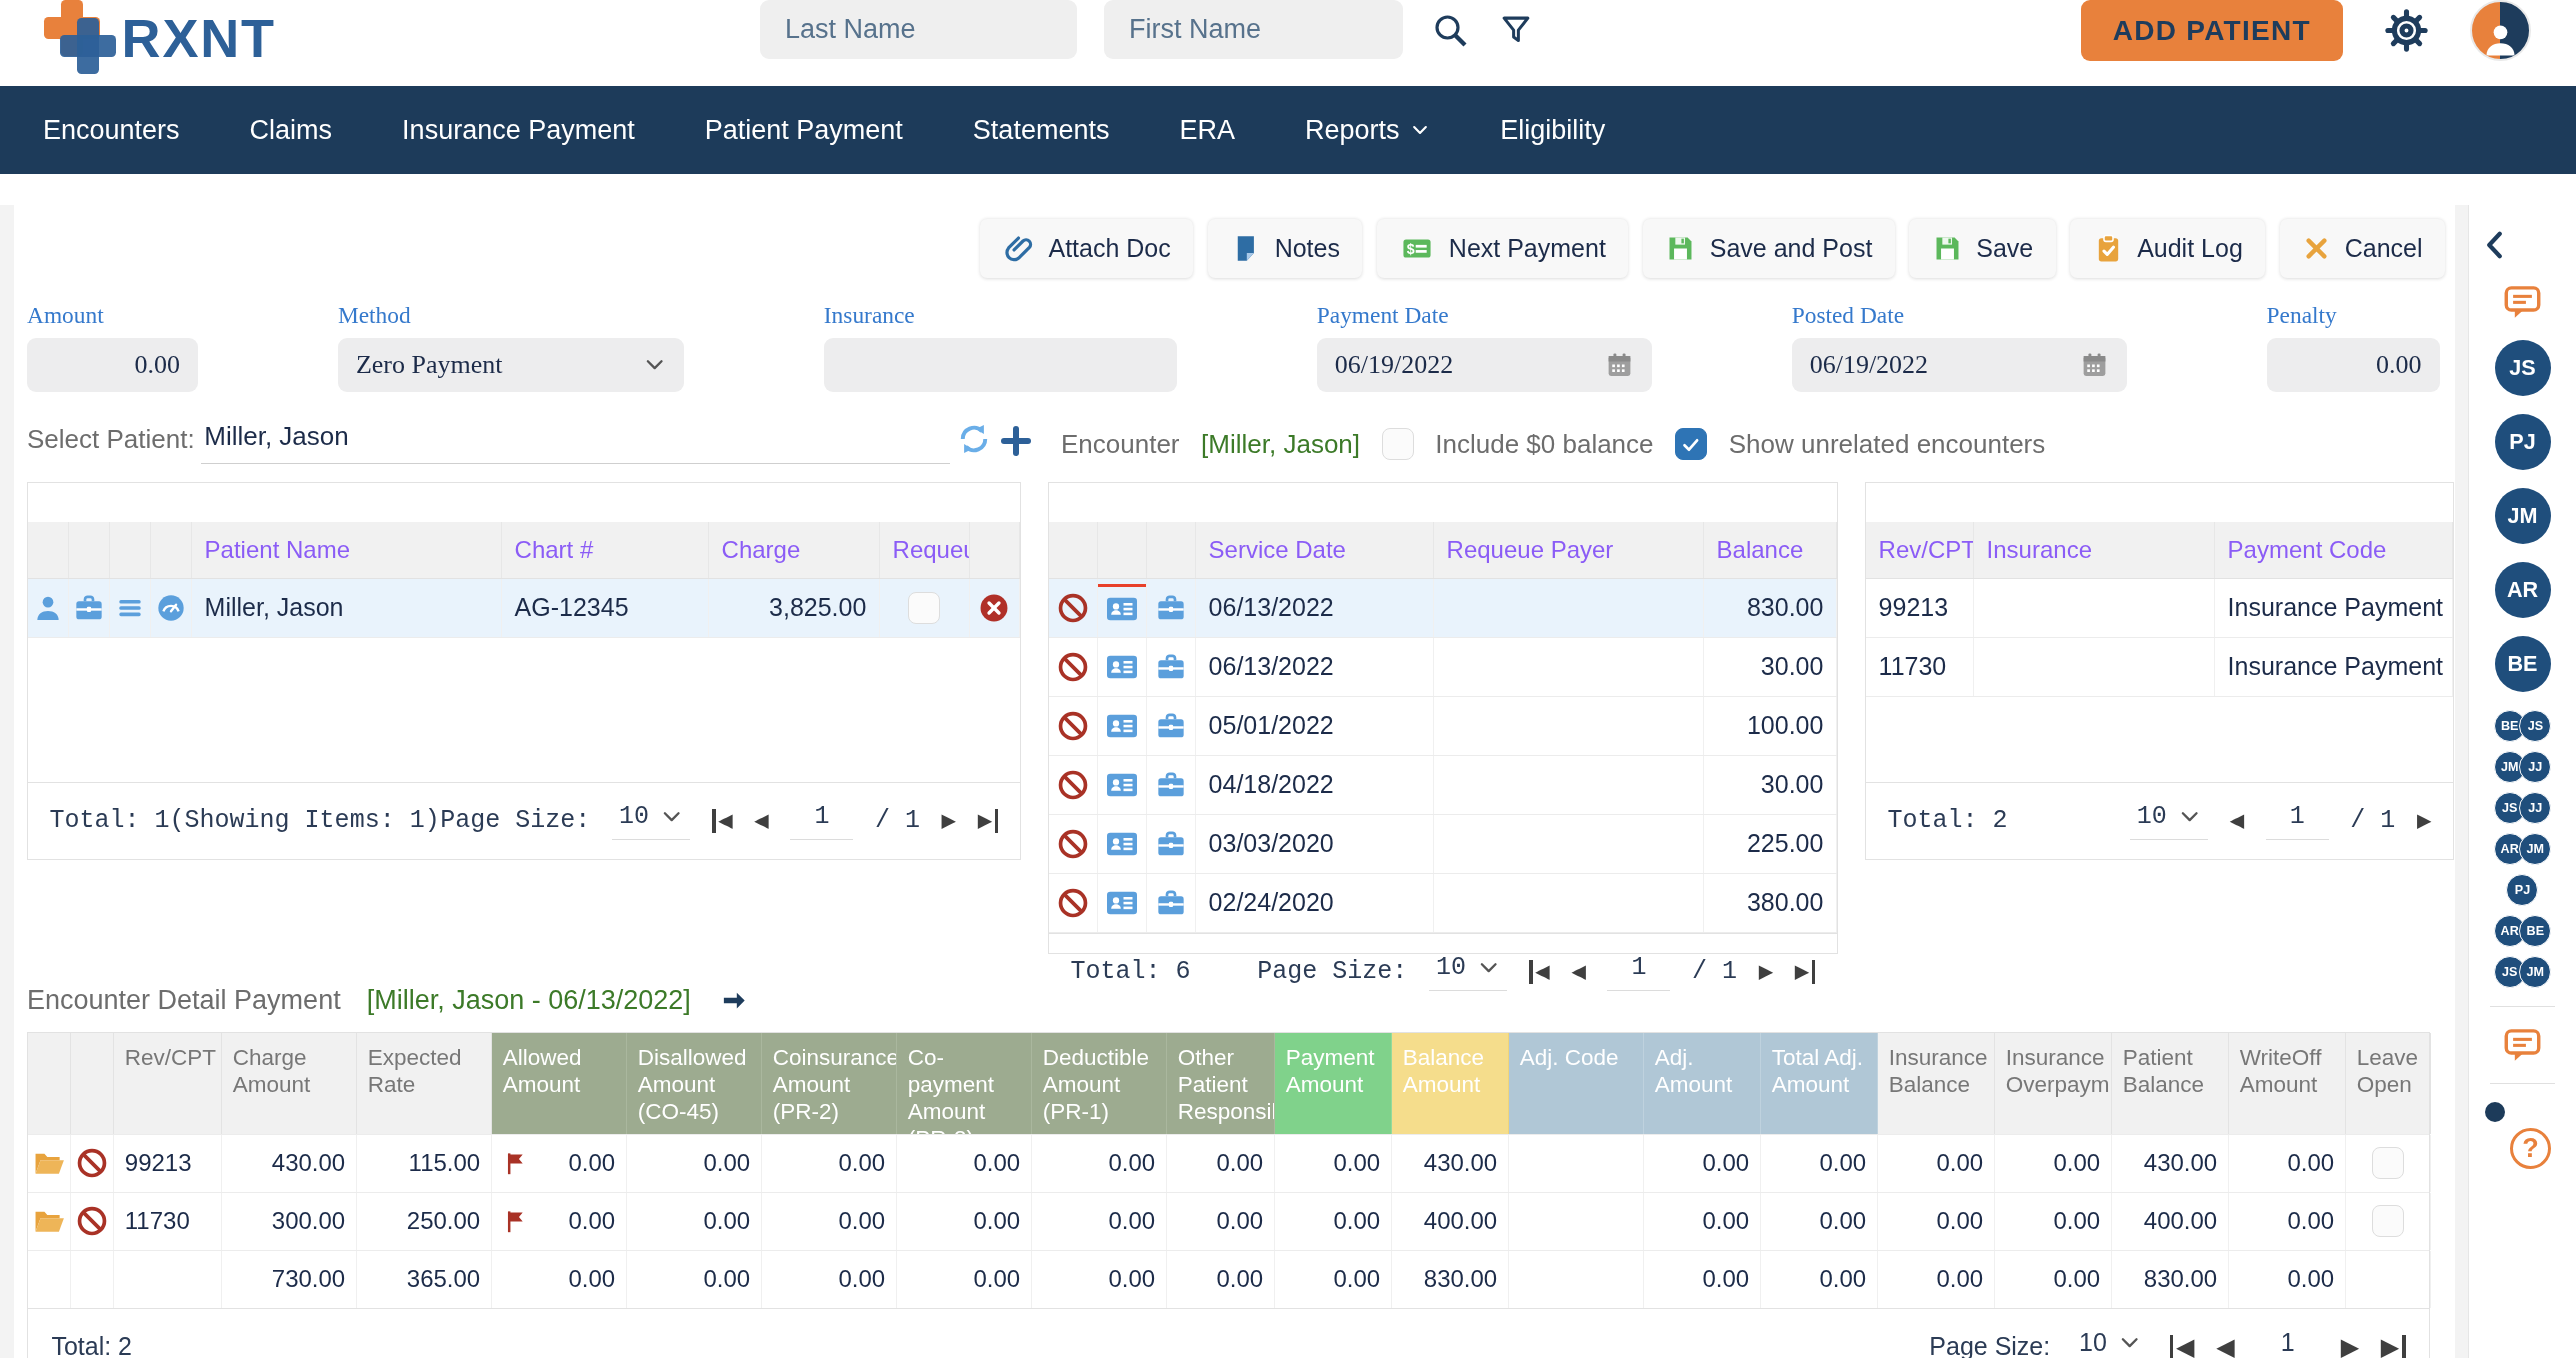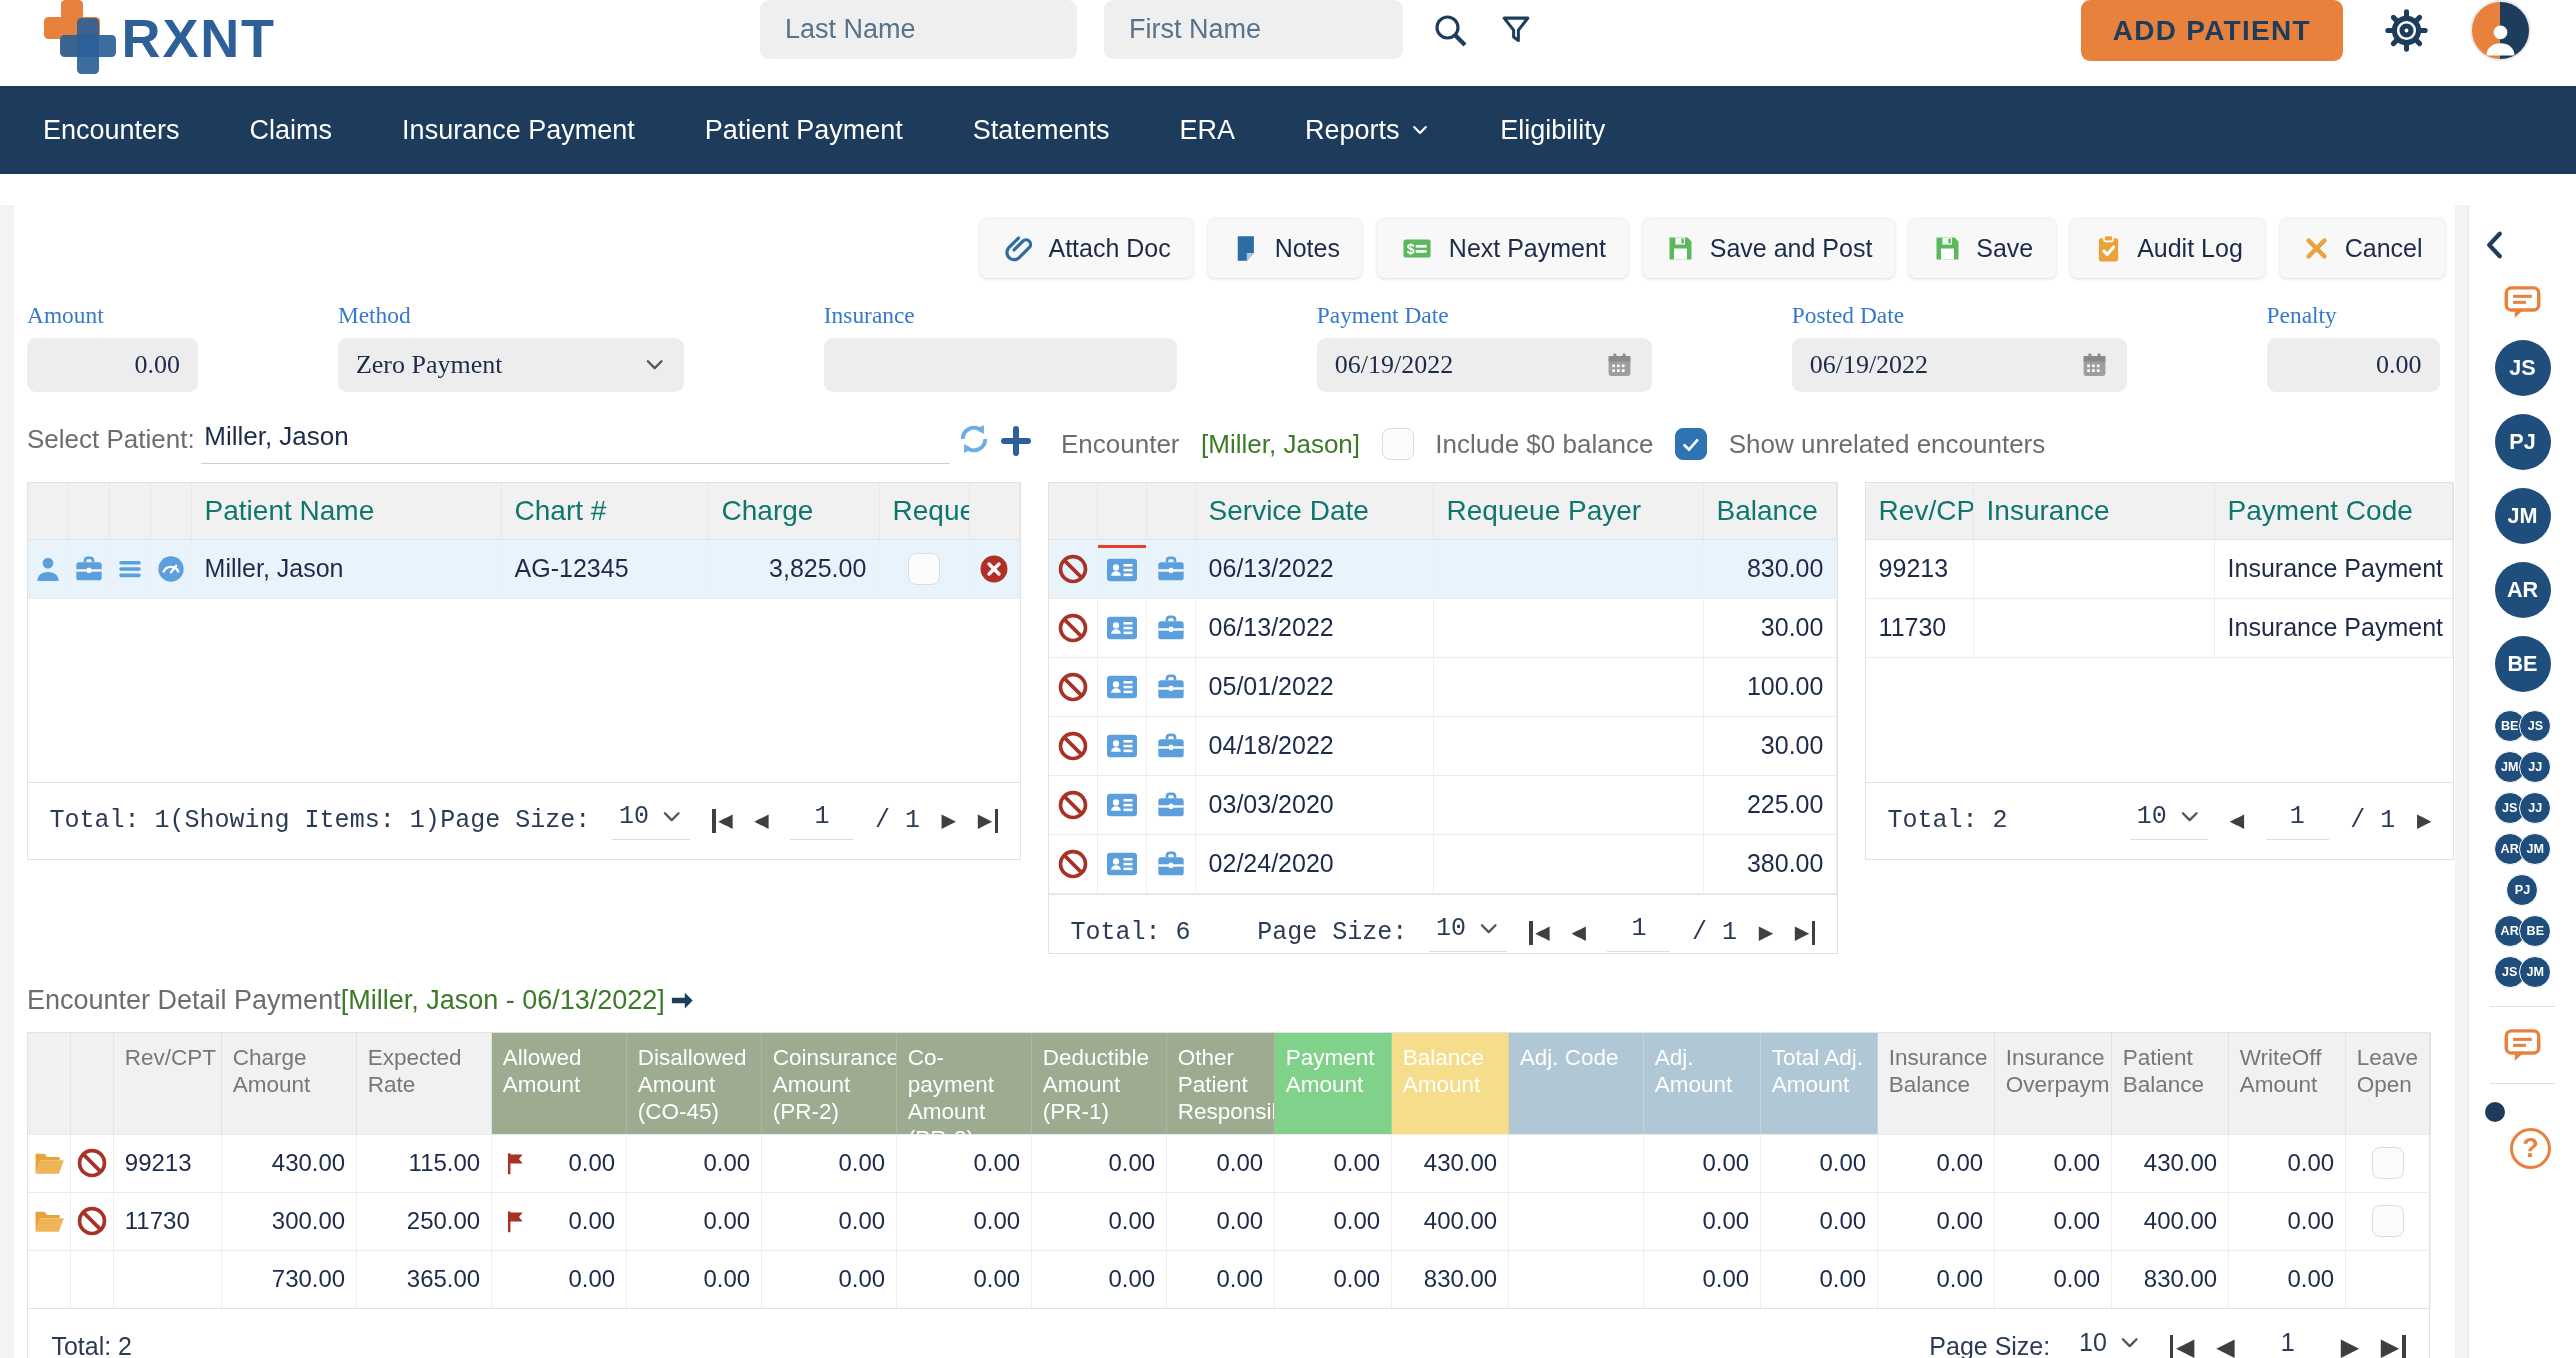--- a/index.html
+++ b/index.html
@@ -61,35 +61,35 @@
   .enc-green{color:#3c7a28;}
   .cb{width:32px;height:32px;border:1.8px solid #ddd;border-radius:8px;background:#fbfbfb;display:inline-flex;align-items:center;justify-content:center;flex:none;}
   .cb.checked{background:#2e74b5;border-color:#2e74b5;}
   .cb-label{color:#6d6d6d;}
 
   .panels{display:flex;gap:27px;margin-left:12.6px;align-items:flex-start;}
   .panel{border:0.9px solid #e2e2e2;display:flex;flex-direction:column;background:#fff;}
   .p1{width:994px;height:378px;}
   .p2{width:792px;height:472px;}
   .p3{width:589px;height:378px;}
-  .thead{display:flex;background:#f1f1f1;border-bottom:0.9px solid #e2e2e2;color:#0f766e;font-size:28px;flex:none;}
+  .thead{display:flex;background:#f1f1f1;border-bottom:0.9px solid #e2e2e2;color:#8b5cf6;font-size:24px;flex:none;margin-top:39px;}
   .th{display:flex;align-items:center;padding:0 12.6px;height:56px;border-right:0.9px solid #e7e7e7;overflow:hidden;white-space:nowrap;flex:none;}
   .trow{display:flex;border-bottom:0.9px solid #ececec;height:59px;flex:none;}
   .td{display:flex;align-items:center;padding:0 12.6px;font-size:25px;border-right:0.9px solid #f0f0f0;overflow:hidden;white-space:nowrap;flex:none;}
   .num{justify-content:flex-end;}
   .selbg{background:#e9f3fc;}
   .pfoot{margin-top:auto;display:flex;align-items:center;justify-content:space-between;padding:0 21.6px;height:77px;border-top:0.9px solid #e2e2e2;font-size:25px;color:#2b3b55;flex:none;font-family:Liberation Mono, monospace;}
   .hlbox{border:3.6px solid #e8402a;padding:3.6px 7.2px 14.4px;margin-top:5.4px;align-self:flex-start;}
 
   .pager{display:flex;align-items:center;gap:21.6px;font-size:25px;color:#2b3b55;white-space:nowrap;}
   .uline{border-bottom:1.8px solid #dcdcdc;padding:0 7.2px 7.2px;display:inline-flex;align-items:center;gap:10.8px;}
   .pgt{color:#3f3f3f;font-size:24px;cursor:pointer;display:inline-flex;align-items:center;gap:2.7px;}
   .vbar{width:3.6px;height:23.4px;background:#3f3f3f;display:inline-block;}
 
-  .detail-title{display:flex;align-items:center;gap:0;margin:31px 0 16px 12.6px;font-size:27px;}
+  .detail-title{display:flex;align-items:center;gap:26px;margin:31px 0 16px 12.6px;font-size:27px;}
   .dt-grey{color:#6d6d6d;}
   .dt-green{color:#3c7a28;}
 
   #detail{margin-left:12.6px;width:2403px;border:0.9px solid #e2e2e2;}
   .dhead{display:flex;background:#f1f1f1;}
   .dth{padding:10.8px 10.8px;font-size:22.5px;line-height:27px;color:#777;height:101px;border-right:0.9px solid #e3e3e3;overflow:hidden;flex:none;}
   .dth.sage{background:#9dab90;color:#fff;border-right-color:#aab79e;}
   .dth.green{background:#80d28b;color:#fff;border-right-color:#93da9d;}
   .dth.yellow{background:#f5dd8c;color:#fff;border-right-color:#f0d478;}
   .dth.bluegrey{background:#b0c7d6;color:#fff;border-right-color:#bfd2de;}

